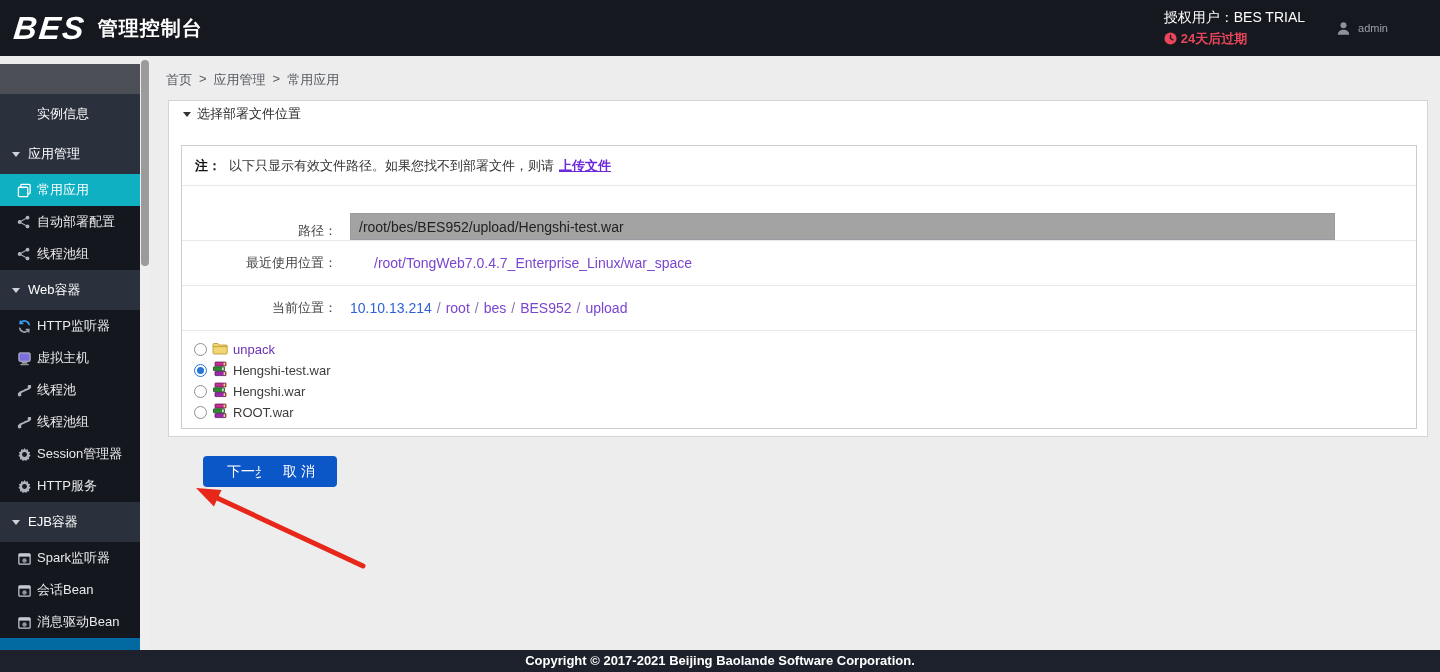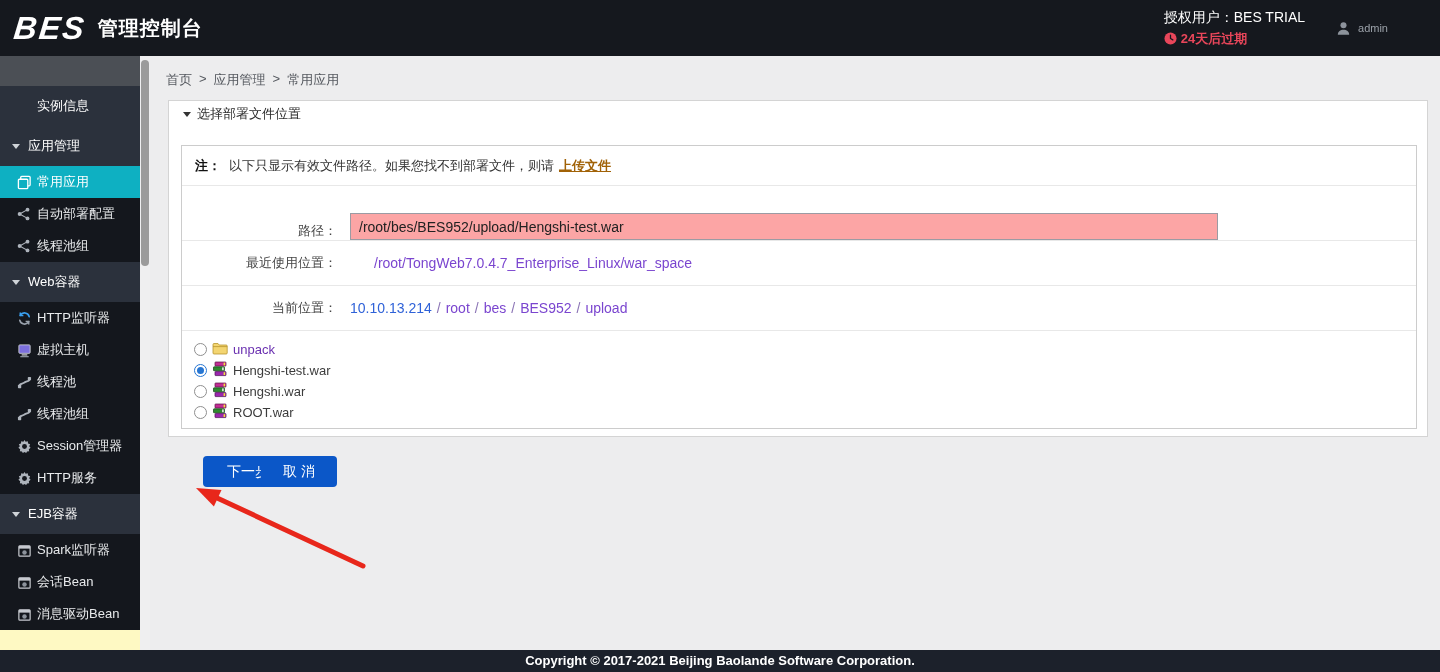--- a/index.html
+++ b/index.html
@@ -11,21 +11,21 @@
   .logo-wrap { display:flex; align-items:center; padding-left:14px; gap:12px; }
   .logo { color:#fff; font-size:32px; font-weight:800; font-style:italic; letter-spacing:2px; transform:skewX(-6deg); line-height:1; }
   .console-title { color:#fff; font-size:20px; font-weight:700; letter-spacing:1px; }
   .header-right { margin-left:auto; display:flex; align-items:center; gap:30px; padding-right:52px; }
   .license-block { display:flex; flex-direction:column; gap:3px; align-items:flex-start; }
   .license-line { color:#fff; font-size:14px; }
   .expire-line { display:flex; align-items:center; gap:4px; color:#e8465a; font-size:13px; font-weight:700; }
   .user-block { display:flex; align-items:center; gap:6px; color:#9aa0a8; font-size:11px; }
 
   
-  .sidebar { position:absolute; left:0; top:56px; width:140px; height:594px; background:#fef9c3; overflow:hidden; }
+  .sidebar { position:absolute; left:0; top:64px; width:140px; height:594px; background:#0369a1; overflow:hidden; }
   .side-top { height:30px; background:#4b4f55; }
   .side-item { display:flex; align-items:center; color:#e8eaec; font-size:13px; cursor:pointer; }
   .side-parent { height:40px; background:#2b313c; color:#fff; }
   .side-child { height:32px; background:#14171d; }
   .side-active { background:#0eb0c2; color:#fff; }
   .side-caret { width:0; height:0; border-left:4px solid transparent; border-right:4px solid transparent; border-top:5px solid #cfd3d8; margin-left:12px; }
   .side-label-parent { margin-left:8px; }
   .side-label-noicon { margin-left:37px; }
   .side-icon { width:16px; height:16px; margin-left:16px; margin-right:5px; display:flex; align-items:center; justify-content:center; flex:0 0 auto; }
 
@@ -39,26 +39,26 @@
   .crumb-link { cursor:pointer; }
 
   .panel { position:absolute; left:18px; top:44px; width:1260px; height:337px; background:#fff; border:1px solid #d4d4d4; }
   .panel-title-row { display:flex; align-items:center; gap:6px; padding:4px 0 0 14px; font-size:13px; color:#2b2b2b; cursor:pointer; }
   .panel-caret { width:0; height:0; border-left:4px solid transparent; border-right:4px solid transparent; border-top:5px solid #333; }
 
   .inner-box { position:absolute; left:12px; top:44px; width:1236px; height:284px; border:1px solid #ccc; background:#fff; }
   .row { border-bottom:1px solid #e8e8e8; display:flex; align-items:center; }
   .row-note { height:40px; padding-left:13px; font-size:13px; color:#333; }
   .note-prefix { font-weight:700; color:#111; margin-right:8px; }
-  .upload-link { color:#a16207; font-weight:700; text-decoration:underline; margin-left:5px; cursor:pointer; }
+  .upload-link { color:#6d28d9; font-weight:700; text-decoration:underline; margin-left:5px; cursor:pointer; }
   .row-path { height:55px;align-items:flex-end; }
   .row-recent { height:45px;gap:24px; }
   .row-current { height:45px; }
   .form-label { width:155px; text-align:right; font-size:13px; color:#454545; flex:0 0 auto; }
-  .path-input { margin-left:13px; width:868px; height:27px; border:1px solid #9b9ba3; font-size:14px; color:#222; padding:12px 8px; font-family:"Liberation Sans","DejaVu Sans",sans-serif; background:#fca5a5; }
+  .path-input { margin-left:13px; width:985px; height:27px; border:1px solid #9b9ba3; font-size:14px; color:#222; padding:12px 8px; font-family:"Liberation Sans","DejaVu Sans",sans-serif; background:#a3a3a3; }
   .recent-link { margin-left:13px; font-size:14px; color:#7a45cf; cursor:pointer; }
   .current-path { margin-left:13px; font-size:14px; display:flex; align-items:center; gap:5px; }
   .current-ip { color:#2f62d8; cursor:pointer; }
   .path-sep { color:#8b74b5; }
   .path-seg { color:#7a45cf; cursor:pointer; }
 
   .file-list { padding:8px 0 0 12px; display:flex; flex-direction:column; }
   .file-row { height:21px; display:flex; align-items:center; gap:5px; }
   .radio { width:13px; height:13px; border-radius:50%; border:1px solid #8f8f8f; background:#fff; flex:0 0 auto; cursor:pointer; position:relative; }
   .radio.checked { border:1px solid #2776d2; }

